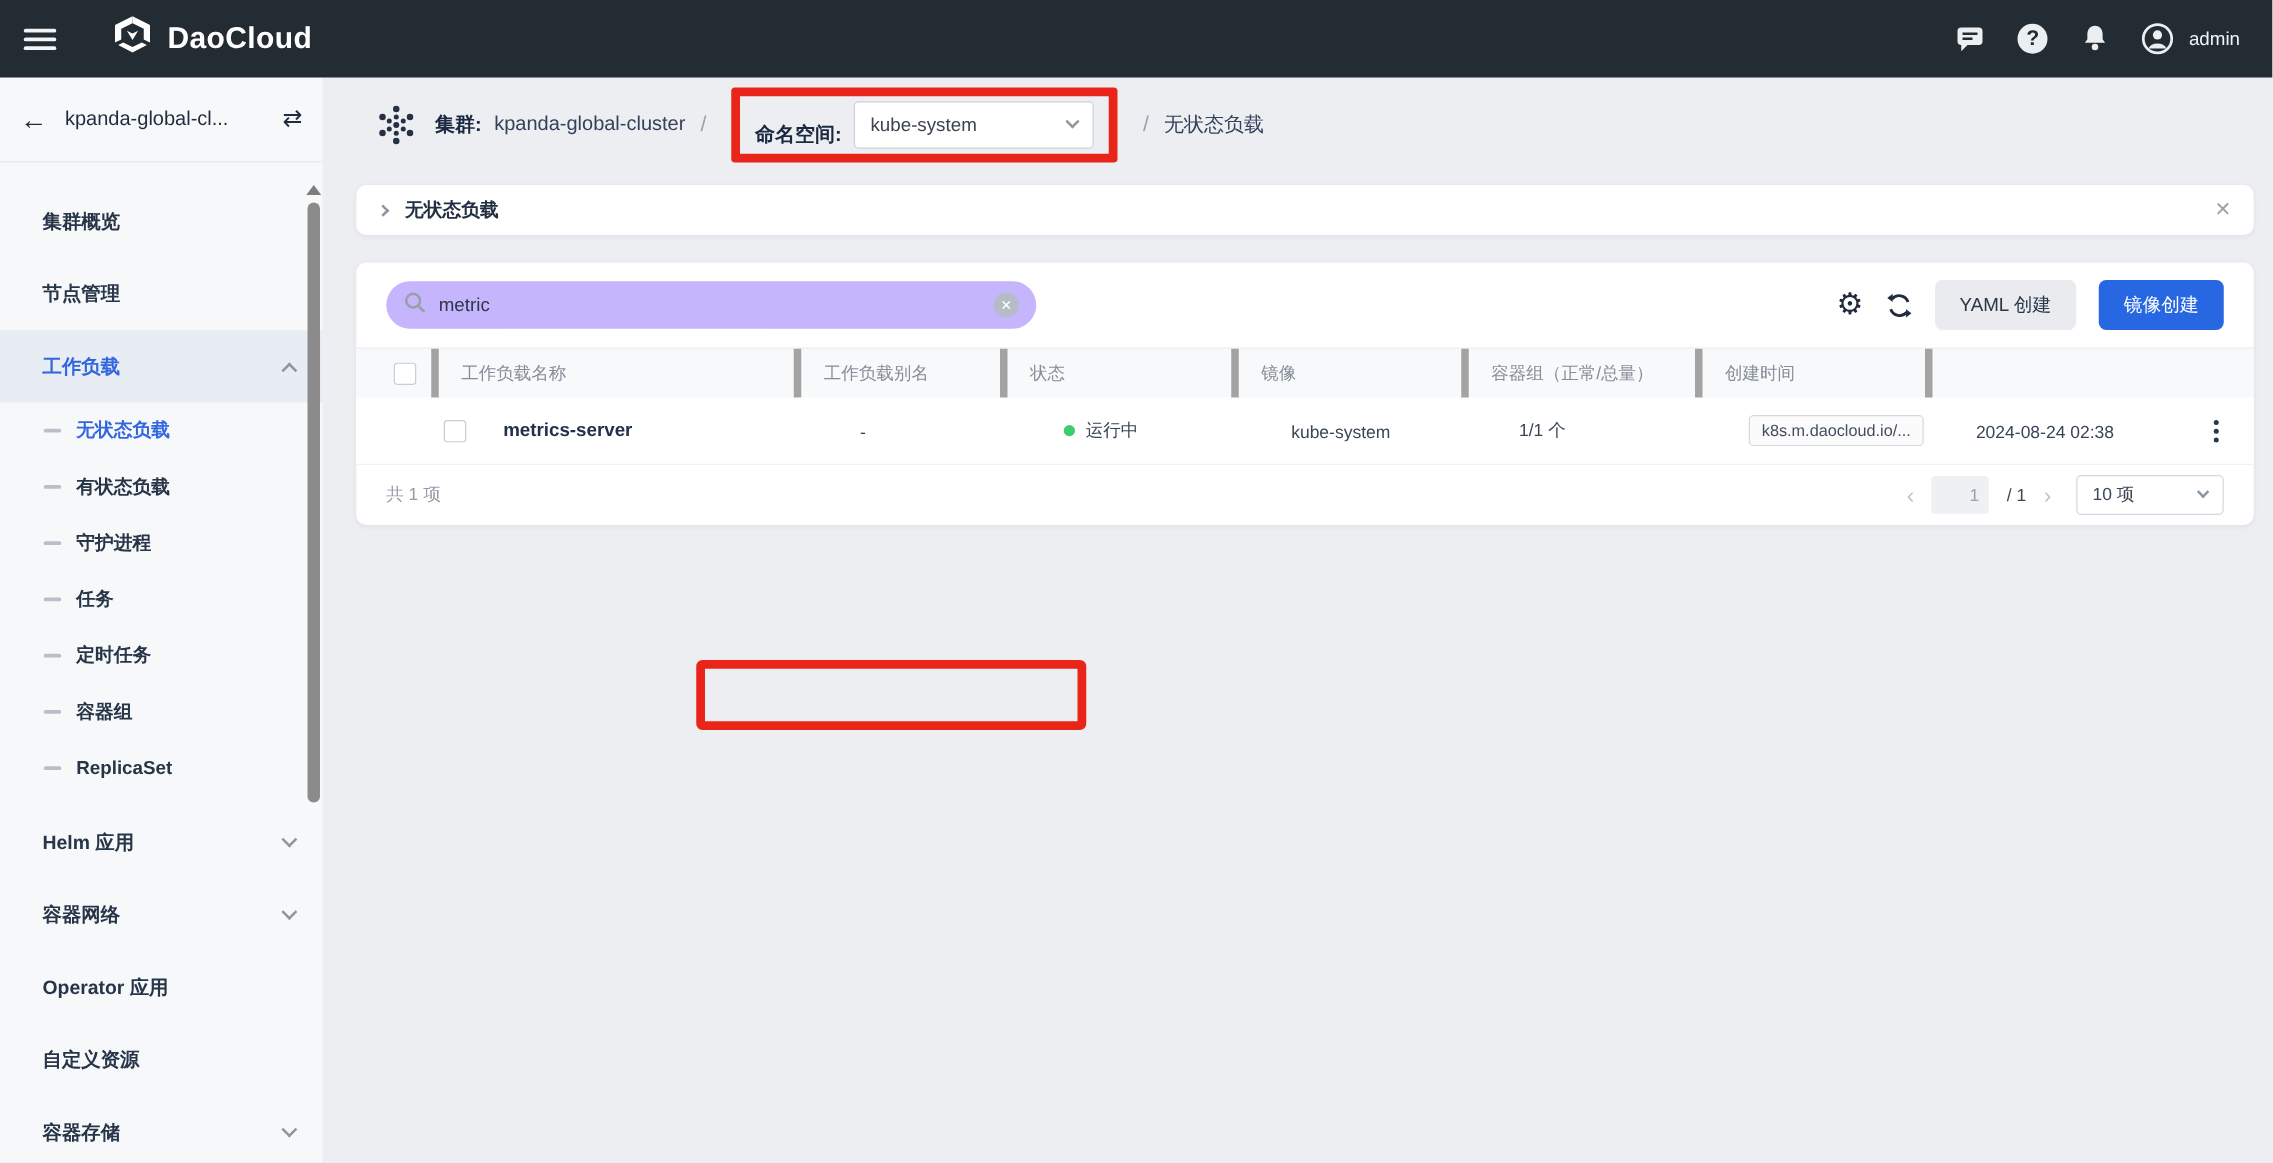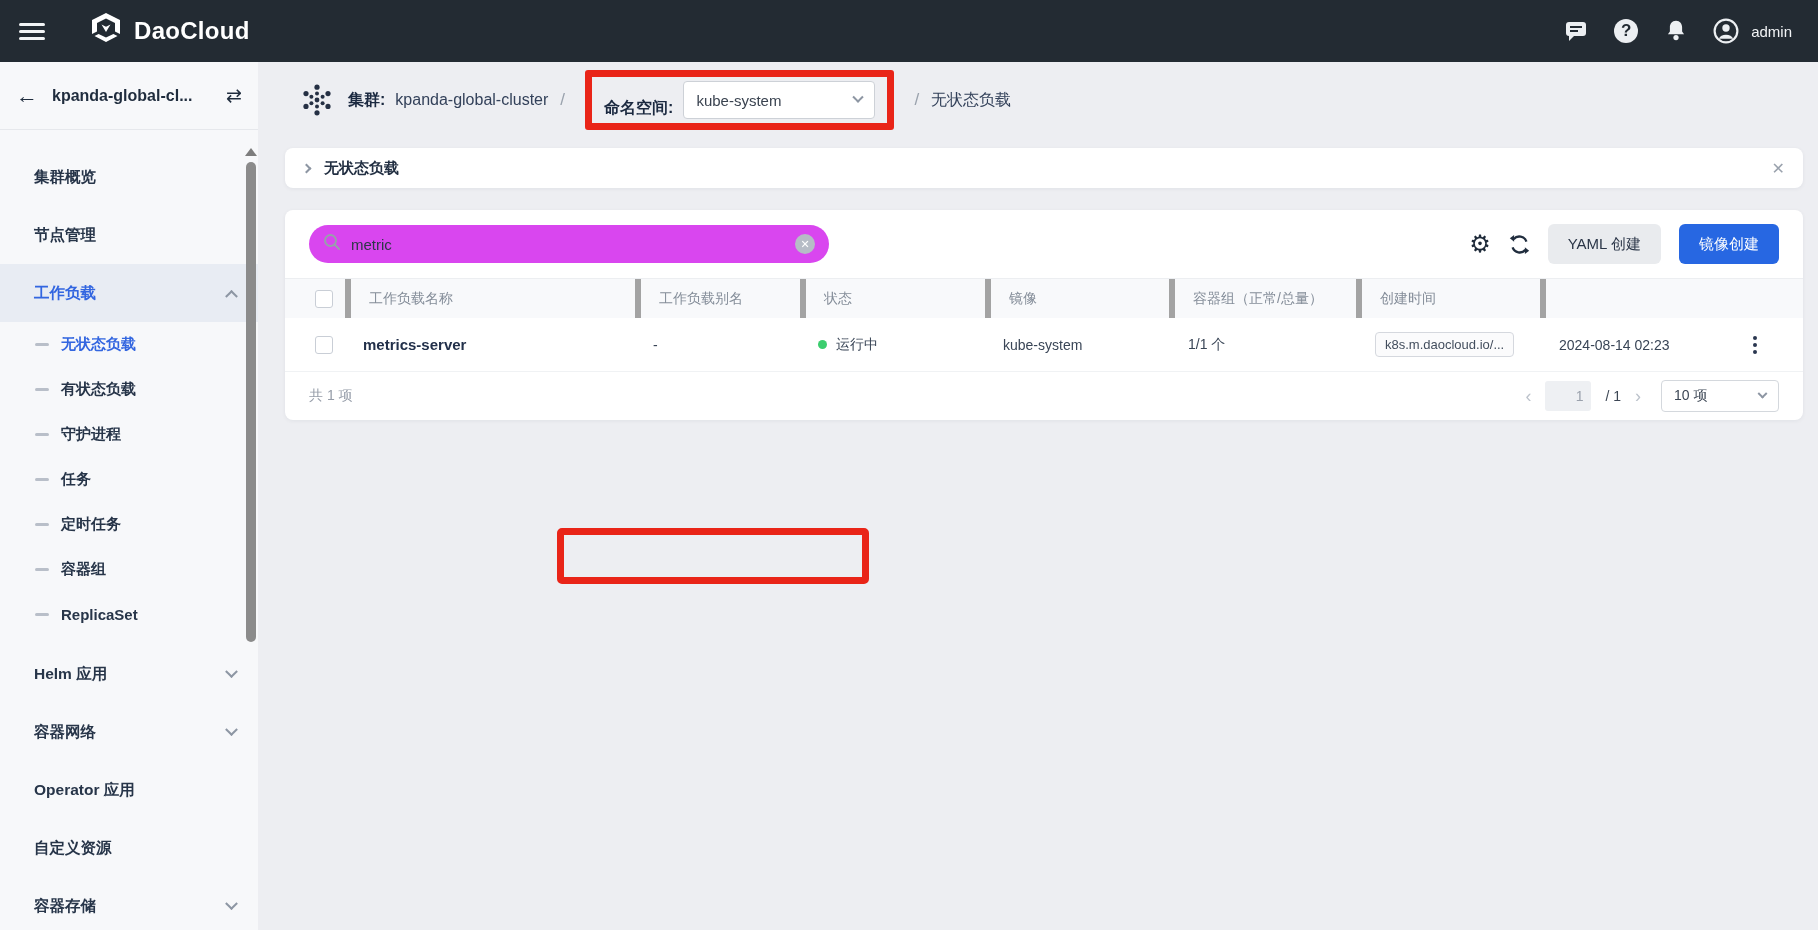--- a/index.html
+++ b/index.html
@@ -17,21 +17,21 @@
   .topbar-right { margin-left:auto; display:flex; align-items:center; gap:24px; padding-right:26px; }
   .tb-icon { width:26px; height:26px; display:flex; align-items:center; justify-content:center; cursor:pointer; }
   .help-bubble { width:24px; height:24px; border-radius:50%; background:#eceff2; color:#232b33;
                  font-weight:700; font-size:17px; display:flex; align-items:center; justify-content:center; }
   .username { color:#f2f4f6; font-size:15px; margin-left:-12px; }
 
   
   .sidebar { position:absolute; left:0; top:62px; width:258px; height:868px; background:#f7f8fa; z-index:20; }
   .sb-head { height:68px; display:flex; align-items:center; padding:0 16px; border-bottom:1px solid #e6e8ec; }
   .back-arrow { font-size:22px; color:#1f2c3d; cursor:pointer; margin-right:14px; line-height:1; }
-  .sb-cluster { font-size:16px; font-weight:700; color:#1f2c3d; flex:1; white-space:nowrap; overflow:hidden; }
+  .sb-cluster { font-size:16px; font-weight:400; color:#1f2c3d; flex:1; white-space:nowrap; overflow:hidden; }
   .swap-glyph { font-size:19px; color:#1f2c3d; cursor:pointer; }
   .sb-menu { padding-top:18px; }
   .sb-item { height:58px; display:flex; align-items:center; padding:0 22px 0 34px;
              font-size:15.5px; font-weight:600; color:#273549; cursor:pointer; }
   .sb-item.active-parent { background:#e8ecf3; color:#3366e0; }
   .sb-sub { height:45px; display:flex; align-items:center; padding:0 22px 0 35px;
             font-size:15px; font-weight:600; color:#273549; cursor:pointer; }
   .sb-sub .dash { width:14px; height:3px; border-radius:2px; background:#b9bfc9; margin-right:12px; flex:0 0 auto; }
   .sb-sub.active { color:#3366e0; }
   .sb-spacer { height:8px; }
@@ -65,39 +65,39 @@
                border-radius:8px; box-shadow:0 1px 4px rgba(20,30,50,.06);
                display:flex; align-items:center; padding:0 18px; }
   .panel-bar .chev { width:7px; height:7px; margin-right:14px; }
   .panel-title { font-size:15px; font-weight:700; color:#222f42; }
   .panel-close { margin-left:auto; color:#9aa2ad; font-size:16px; cursor:pointer; }
 
   .card { position:absolute; left:27px; top:148px; width:1518px; height:210px; background:#fff;
           border-radius:8px; box-shadow:0 1px 4px rgba(20,30,50,.06); }
 
   .toolbar { height:68px; display:flex; align-items:center; padding:0 24px; }
-  .search-pill { width:520px; height:38px; background:#d946ef; border-radius:19px;
+  .search-pill { width:520px; height:38px; background:#c4b5fd; border-radius:19px;
                  display:flex; align-items:center; padding:0 14px; }
   .search-pill input { flex:1; border:none; outline:none; background:transparent; font-size:15px; color:#2c3747;
                        font-family:"Liberation Sans","DejaVu Sans",sans-serif; margin-left:10px; }
   .clear-btn { width:20px; height:20px; border-radius:50%; background:#b6bcc6; color:#fff; font-size:11px;
                display:flex; align-items:center; justify-content:center; cursor:pointer; }
   .toolbar-right { margin-left:auto; display:flex; align-items:center; gap:18px; }
   .gear-glyph { font-size:24px; color:#1f2b3a; line-height:1; cursor:pointer; }
   .refresh-btn { cursor:pointer; display:flex; }
   .btn { height:40px; border-radius:6px; display:flex; align-items:center; padding:0 20px;
          font-size:15px; cursor:pointer; white-space:nowrap; }
   .btn-grey { background:#e9ebee; color:#2b3648;text-align:center; }
   .btn-blue { background:#2767e2; color:#fff; }
 
   
   .thead { height:40px; display:flex; align-items:center; background:#f8f9fb;
            border-top:1px solid #eceef1; font-size:14px; color:#848d99; }
   .trow  { height:54px; display:flex; align-items:center; background:#fff;
-           border-bottom:1px solid #f0f2f4; font-size:14px; color:#394556; }
+           border-bottom:1px solid #f0f2f4; font-size:14px; color:#394556;padding-left:40px; }
   .c { padding-left:18px; display:flex; align-items:center; overflow:hidden; white-space:nowrap; }
   .thead .c + .c { border-left:6px solid #a3a3a3; height:100%; }
   .c0 { width:60px;  padding-left:30px; }
   .c1 { width:290px; }
   .c2 { width:165px; }
   .c3 { width:185px; }
   .c4 { width:185px; }
   .c5 { width:187px; }
   .c6 { width:184px; }
   .c7 { width:184px; }
@@ -345,21 +345,21 @@
       <div class="c c2">-</div>
       <div class="c c3">
         <span class="status-dot"></span>
         <span>运行中</span>
       </div>
       <div class="c c4">kube-system</div>
       <div class="c c5">1/1 个</div>
       <div class="c c6">
           <span class="img-tag">k8s.m.daocloud.io/...</span>
         </div>
-      <div class="c c7">2024-08-14 02:23</div>
+      <div class="c c7">2024-08-24 02:38</div>
       <div class="c c8">
         <span class="kebab">
             <i></i>
             <i></i>
             <i></i>
           </span>
       </div>
     </div>
 
     <div class="tfoot">

